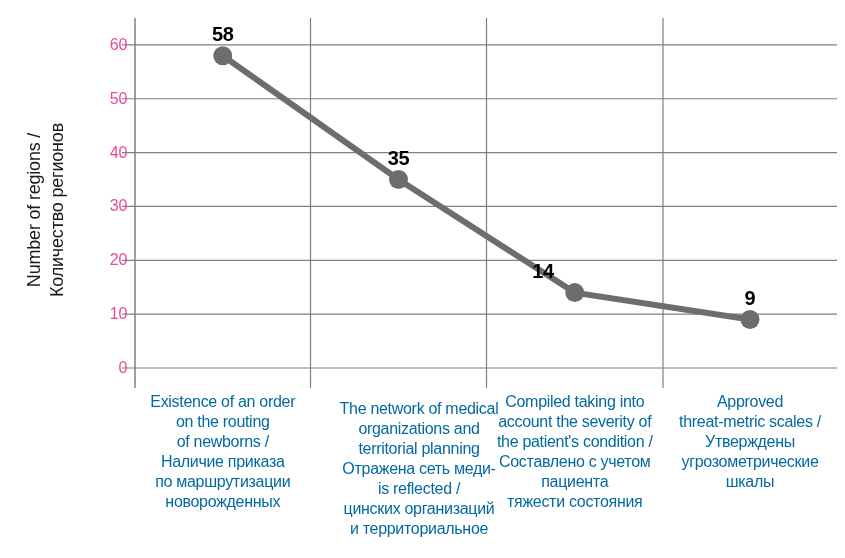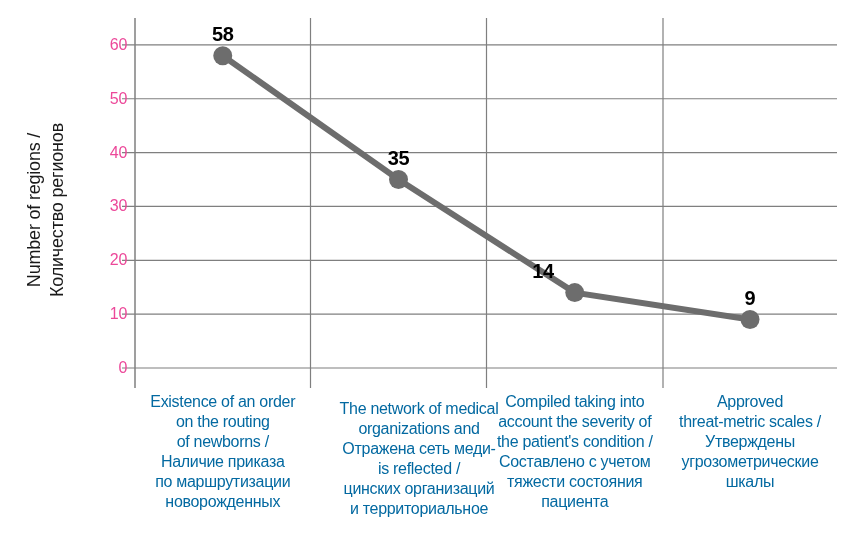--- a/index.html
+++ b/index.html
@@ -101,32 +101,33 @@
         <div>Existence of an order</div>
         <div>on the routing</div>
         <div>of newborns /</div>
         <div>Наличие приказа</div>
         <div>по маршрутизации</div>
         <div>новорожденных</div>
       </div>
       <div class="cat" style="left: 419px; top: 392px; margin-top: 7px;">
         <div>The network of medical</div>
         <div>organizations and</div>
+        <div>territorial planning</div>
         <div>Отражена сеть меди-</div>
         <div>is reflected /</div>
         <div>цинских организаций</div>
         <div>и территориальное</div>
       </div>
       <div class="cat" style="left: 574.75px; top: 392px;">
         <div>Compiled taking into</div>
         <div>account the severity of</div>
         <div>the patient's condition /</div>
         <div>Составлено с учетом</div>
+        <div>пациента</div>
         <div>тяжести состояния</div>
-        <div>пациента</div>
       </div>
       <div class="cat" style="left: 750px; top: 392px;">
         <div>Approved</div>
         <div>threat-metric scales /</div>
         <div>Утверждены</div>
         <div>угрозометрические</div>
         <div>шкалы</div>
       </div>
     </div>
 </div>

